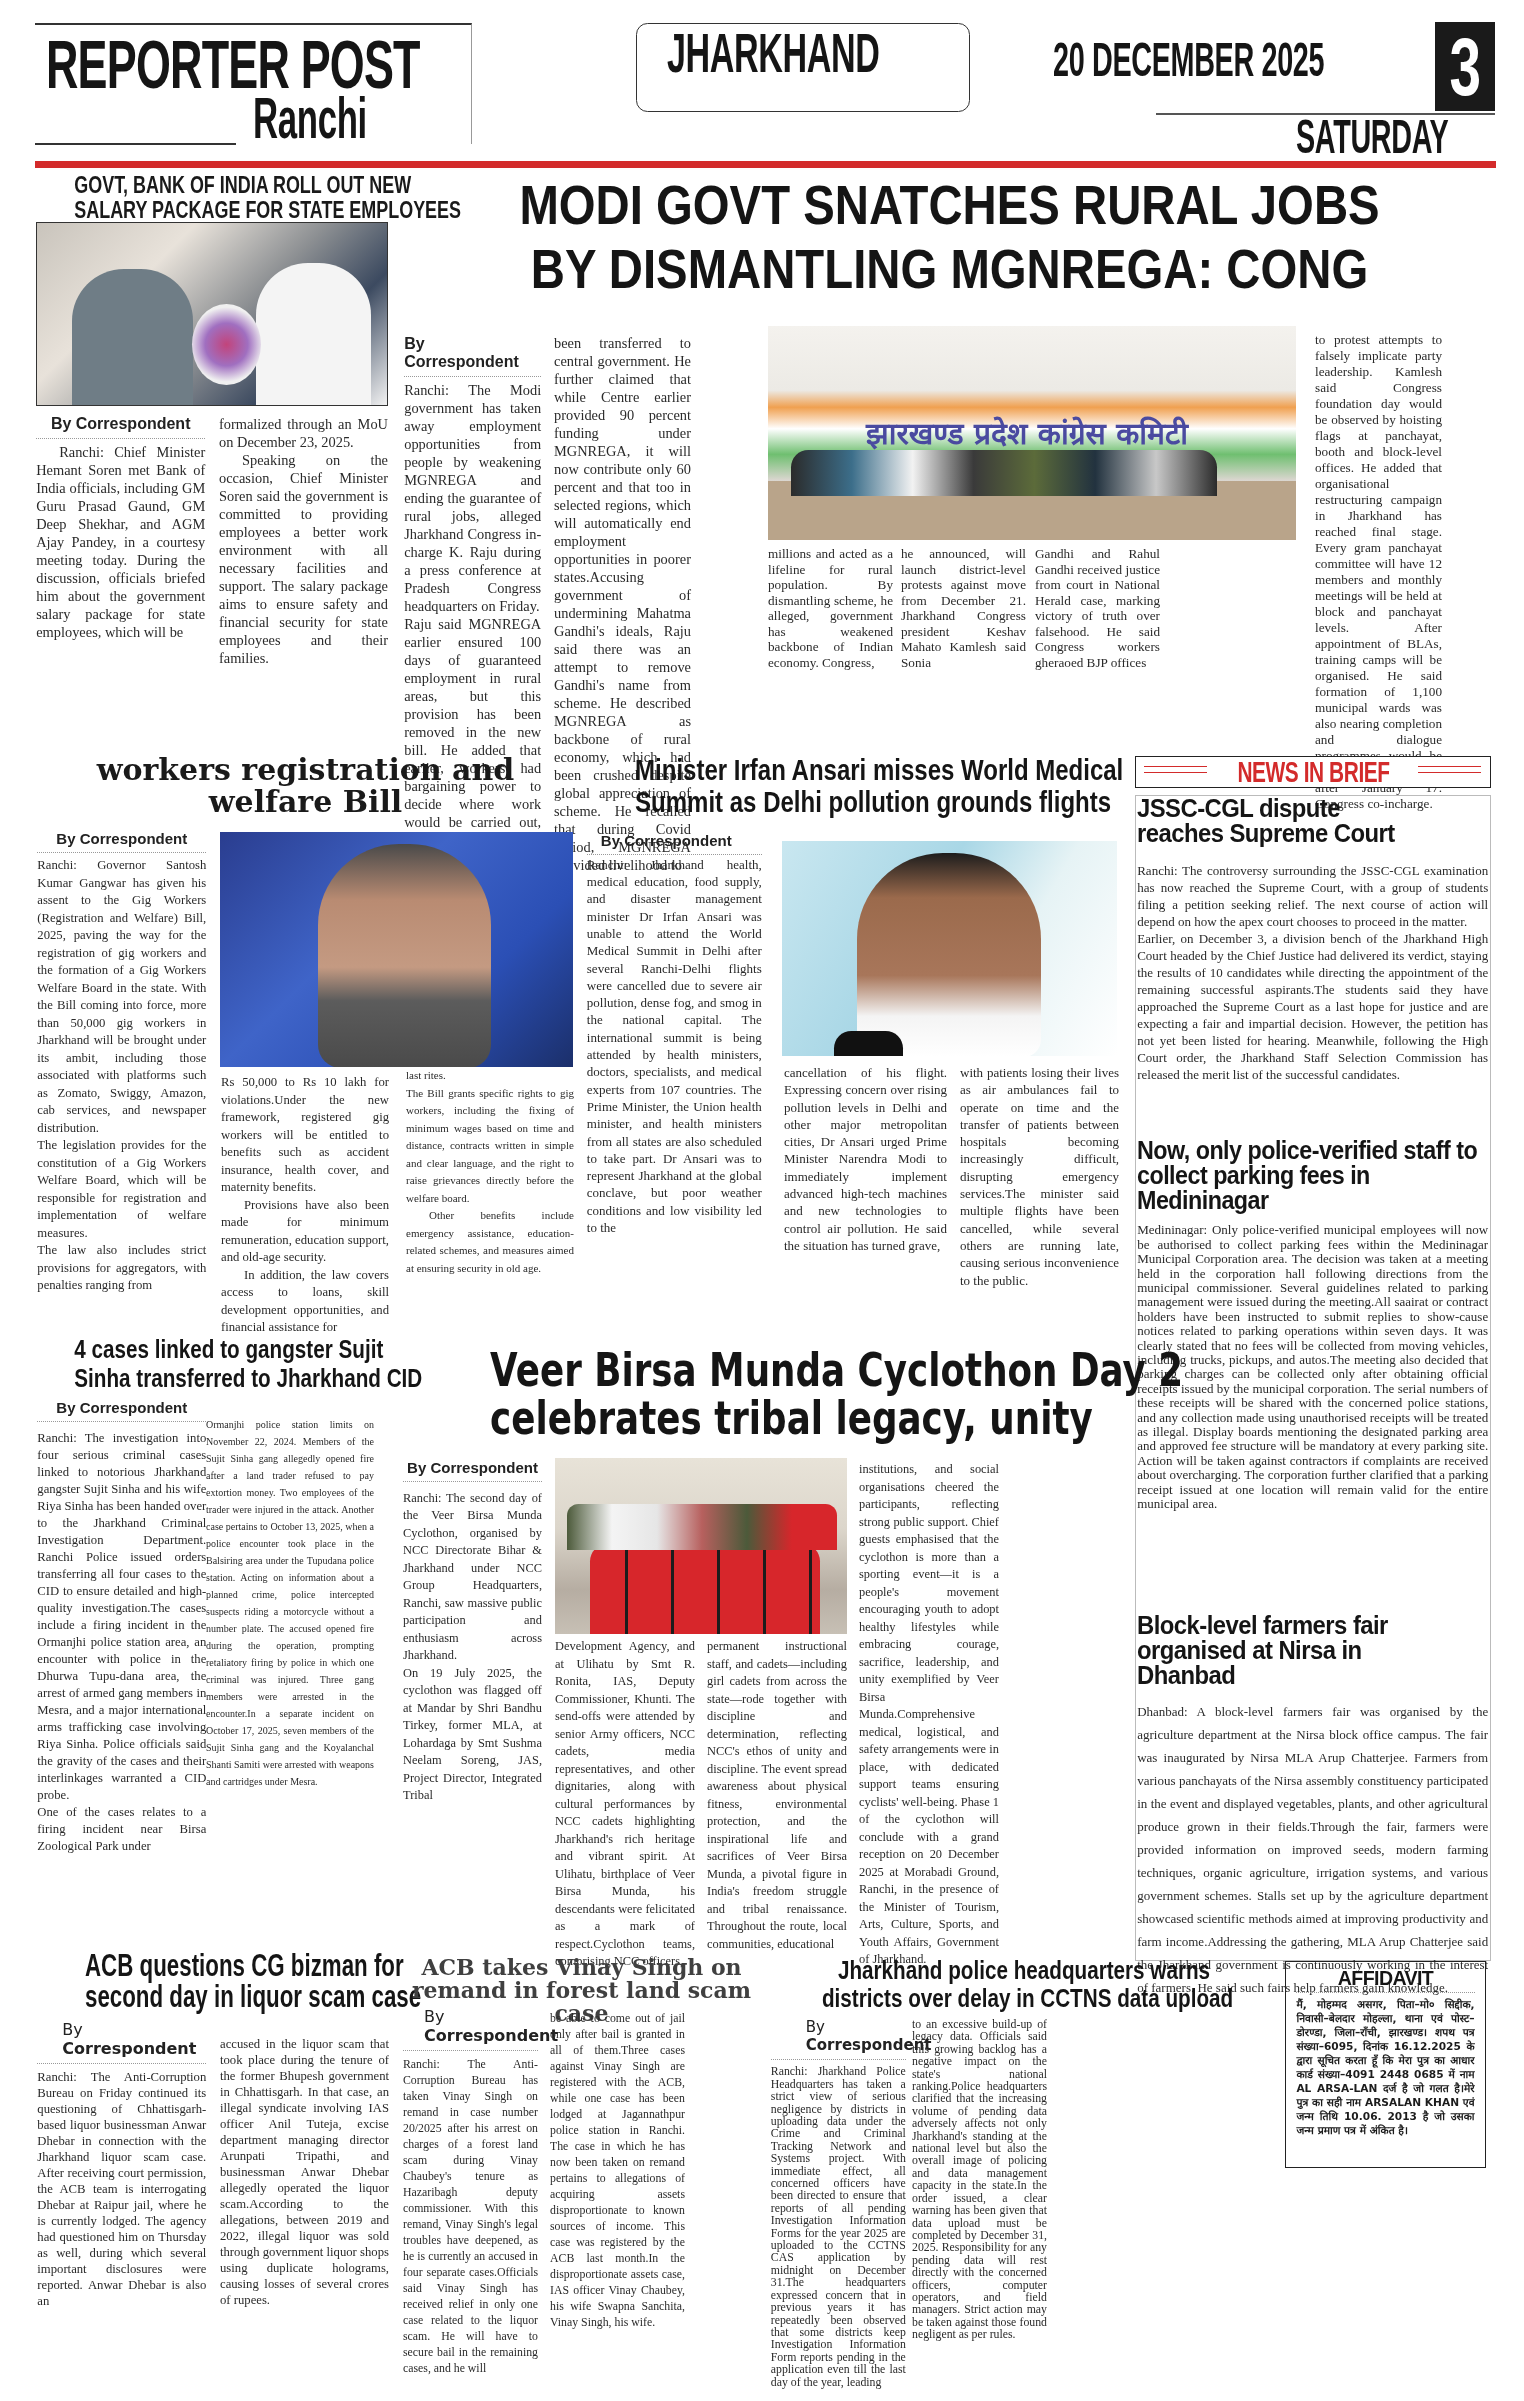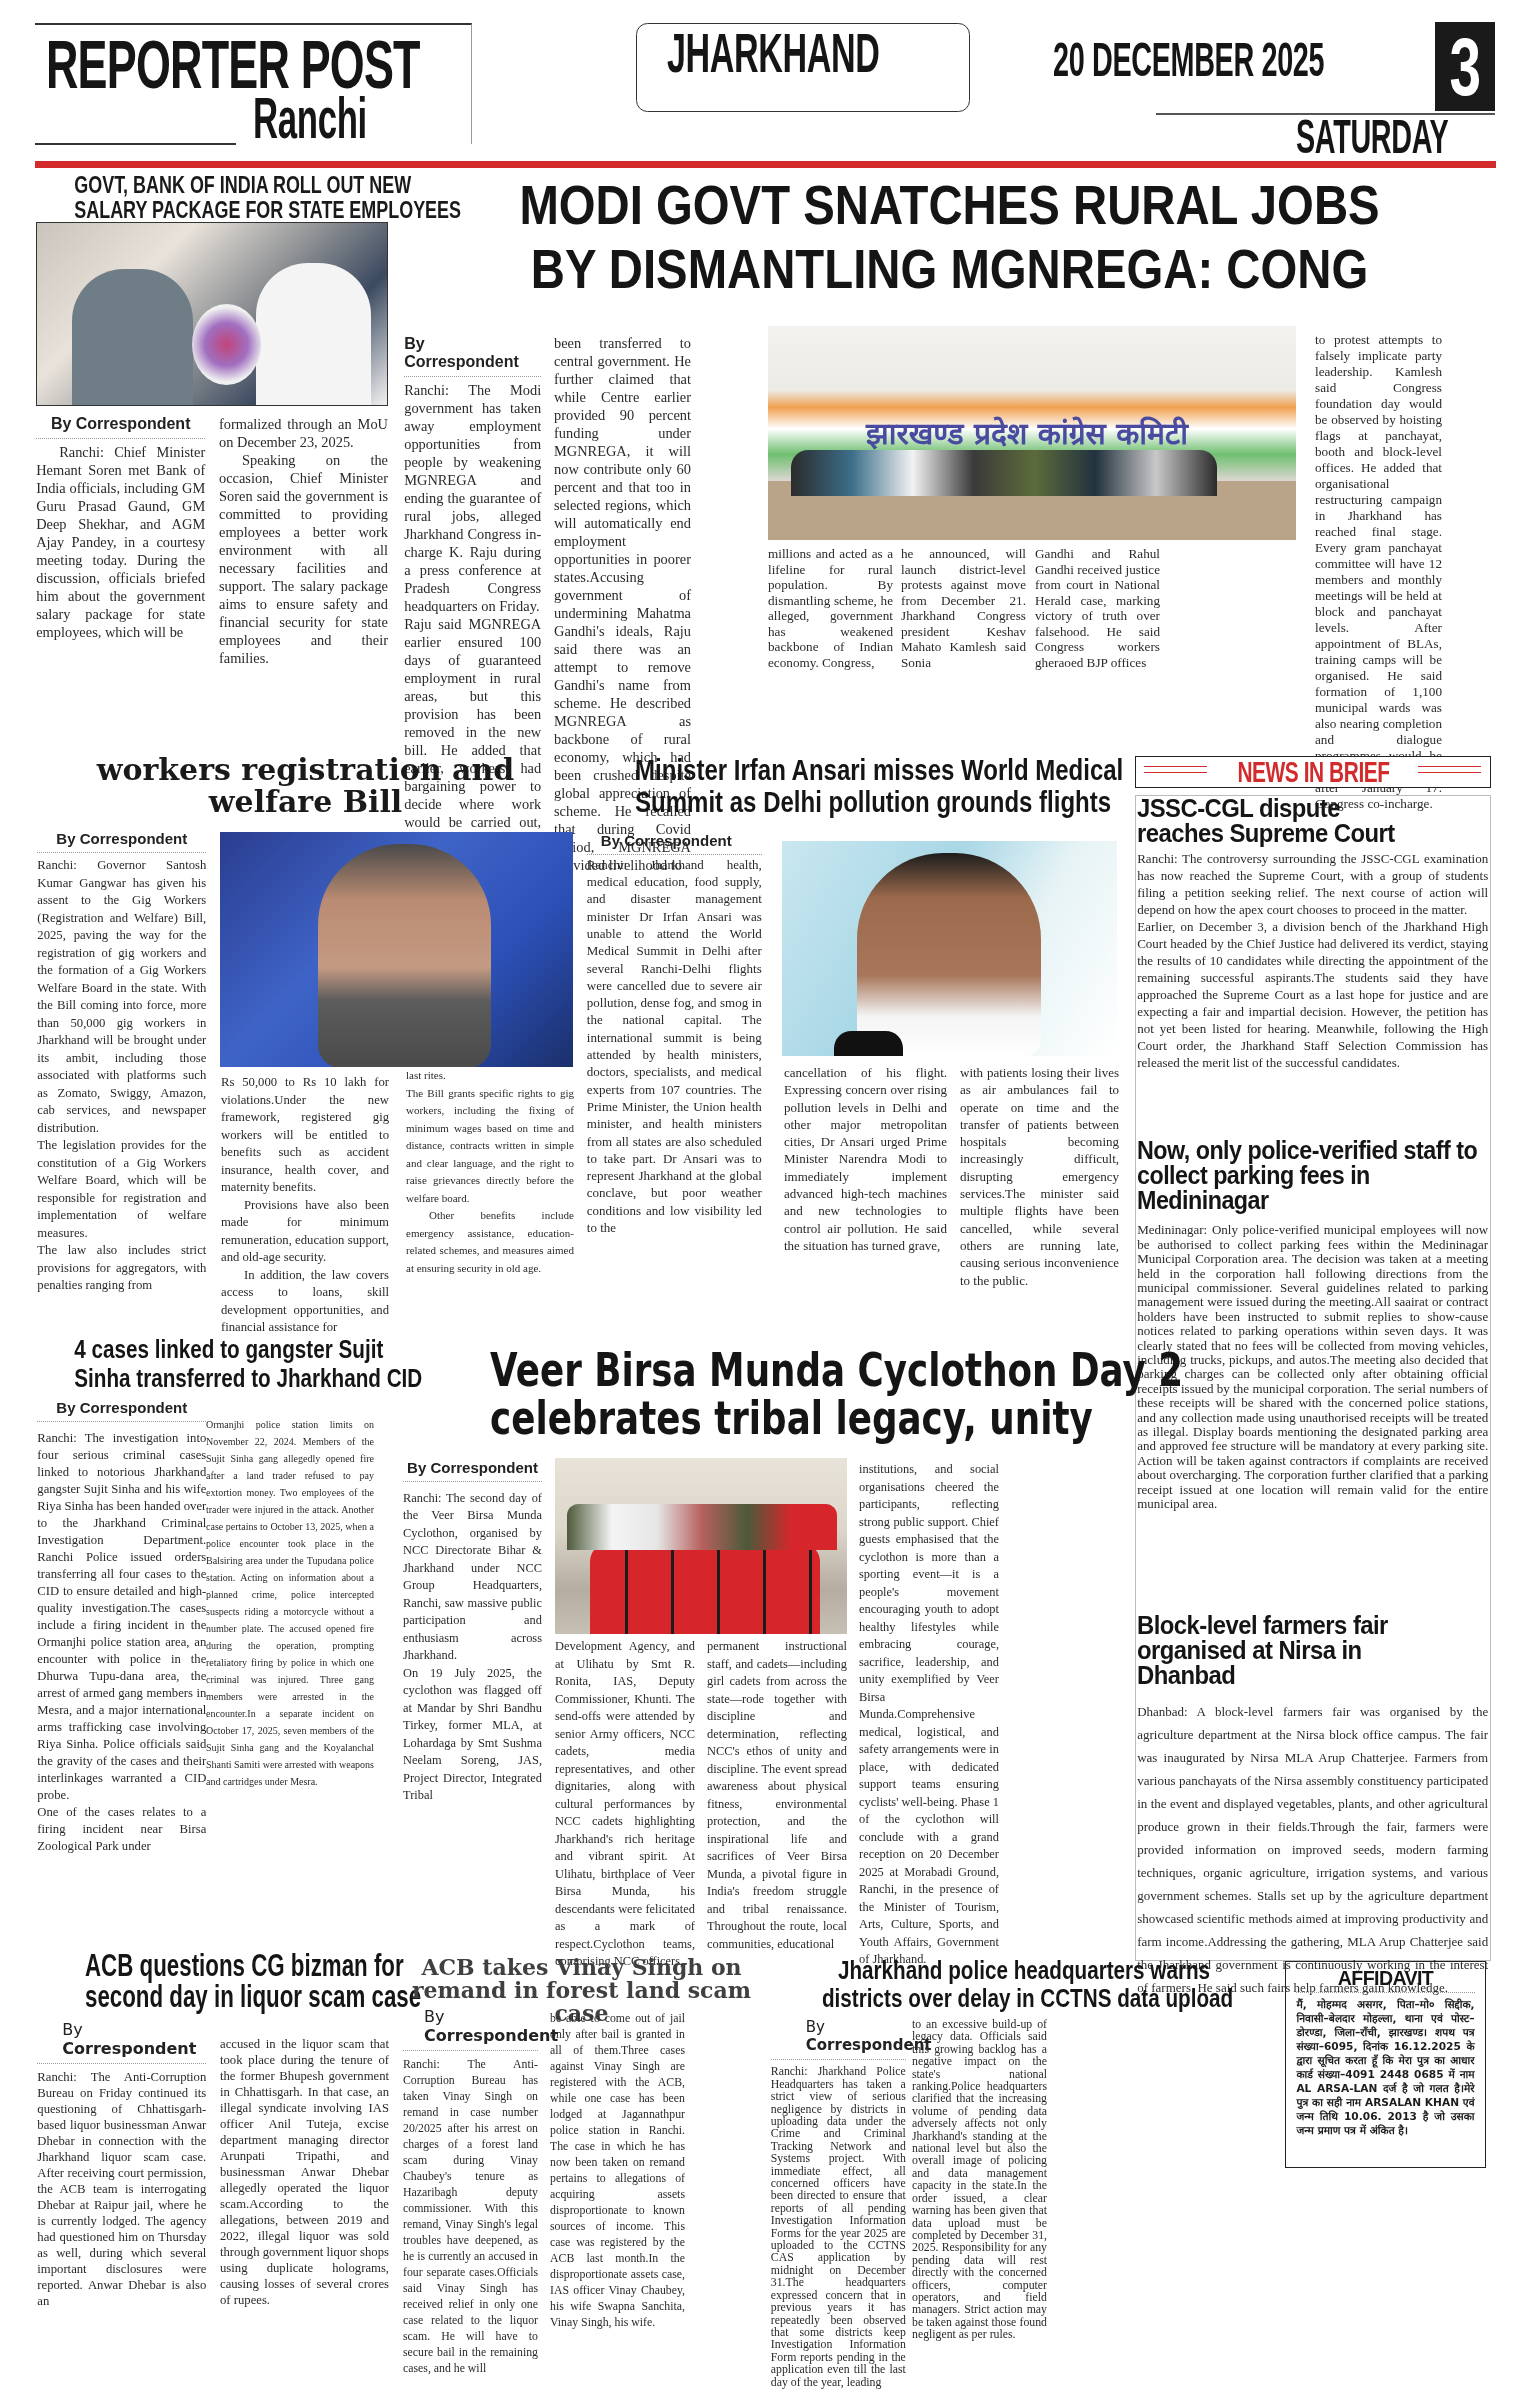--- a/index.html
+++ b/index.html
@@ -148,21 +148,21 @@
 
 <div class="abs" style="left:1135px;top:756px;width:356px;height:1212px">
   <div class="abs" style="left:0;top:0;width:356px;height:32px;border:1.7px solid #222;background:#fff">
     <div class="abs" style="left:8px;top:9.2px;width:63px;height:7px;border-top:1.7px solid #d32b2b;border-bottom:1.7px solid #d32b2b"></div>
     <div class="abs" style="left:282px;top:9.2px;width:63px;height:7px;border-top:1.7px solid #d32b2b;border-bottom:1.7px solid #d32b2b"></div>
     <div class="abs cond" style="left:68px;top:1.2px;width:219px;text-align:center;font-size:29px;line-height:29px;color:#d32b2b;transform:scaleX(.72)">NEWS IN BRIEF</div>
   </div>
   <div class="abs" style="left:0;top:39px;width:356px;height:1166px;border:0.6px solid #bbb;border-top:0.6px solid #bbb">
     <div class="abs" style="left:1.2px;top:0;width:351px">
       <div class="brief-hl" style="width:322px;transform:scaleX(.9);transform-origin:left">JSSC-CGL dispute reaches Supreme Court</div>
-      <div class="brief-txt" style="margin-top:4px">
+      <div class="brief-txt" style="margin-top:16px">
         <p>Ranchi: The controversy surrounding the JSSC-CGL examination has now reached the Supreme Court, with a group of students filing a petition seeking relief. The next course of action will depend on how the apex court chooses to proceed in the matter.</p>
         <p>Earlier, on December 3, a division bench of the Jharkhand High Court headed by the Chief Justice had delivered its verdict, staying the results of 10 candidates while directing the appointment of the remaining successful aspirants.The students said they have approached the Supreme Court as a last hope for justice and are expecting a fair and impartial decision. However, the petition has not yet been listed for hearing. Meanwhile, following the High Court order, the Jharkhand Staff Selection Commission has released the merit list of the successful candidates.</p>
       </div>
     </div>
     <div class="abs" style="left:1.2px;top:342px;width:351px">
       <div class="brief-hl" style="width:391px;transform:scaleX(.88);transform-origin:left">Now, only police-verified staff to collect parking fees in Medininagar</div>
       <div class="brief-txt" style="margin-top:10.4px;line-height:14.4px">
         <p>Medininagar: Only police-verified municipal employees will now be authorised to collect parking fees within the Medininagar Municipal Corporation area. The decision was taken at a meeting held in the corporation hall following directions from the municipal commissioner. Several guidelines related to parking management were issued during the meeting.All saairat or contract holders have been instructed to submit replies to show-cause notices related to parking operations within seven days. It was clearly stated that no fees will be collected from moving vehicles, including trucks, pickups, and autos.The meeting also decided that parking charges can be collected only after obtaining official receipts issued by the municipal corporation. The serial numbers of these receipts will be shared with the concerned police stations, and any collection made using unauthorised receipts will be treated as illegal. Display boards mentioning the designated parking area and approved fee structure will be mandatory at every parking site. Action will be taken against contractors if complaints are received about overcharging. The corporation further clarified that a parking receipt issued at one location will remain valid for the entire municipal area.</p>
       </div>
     </div>

